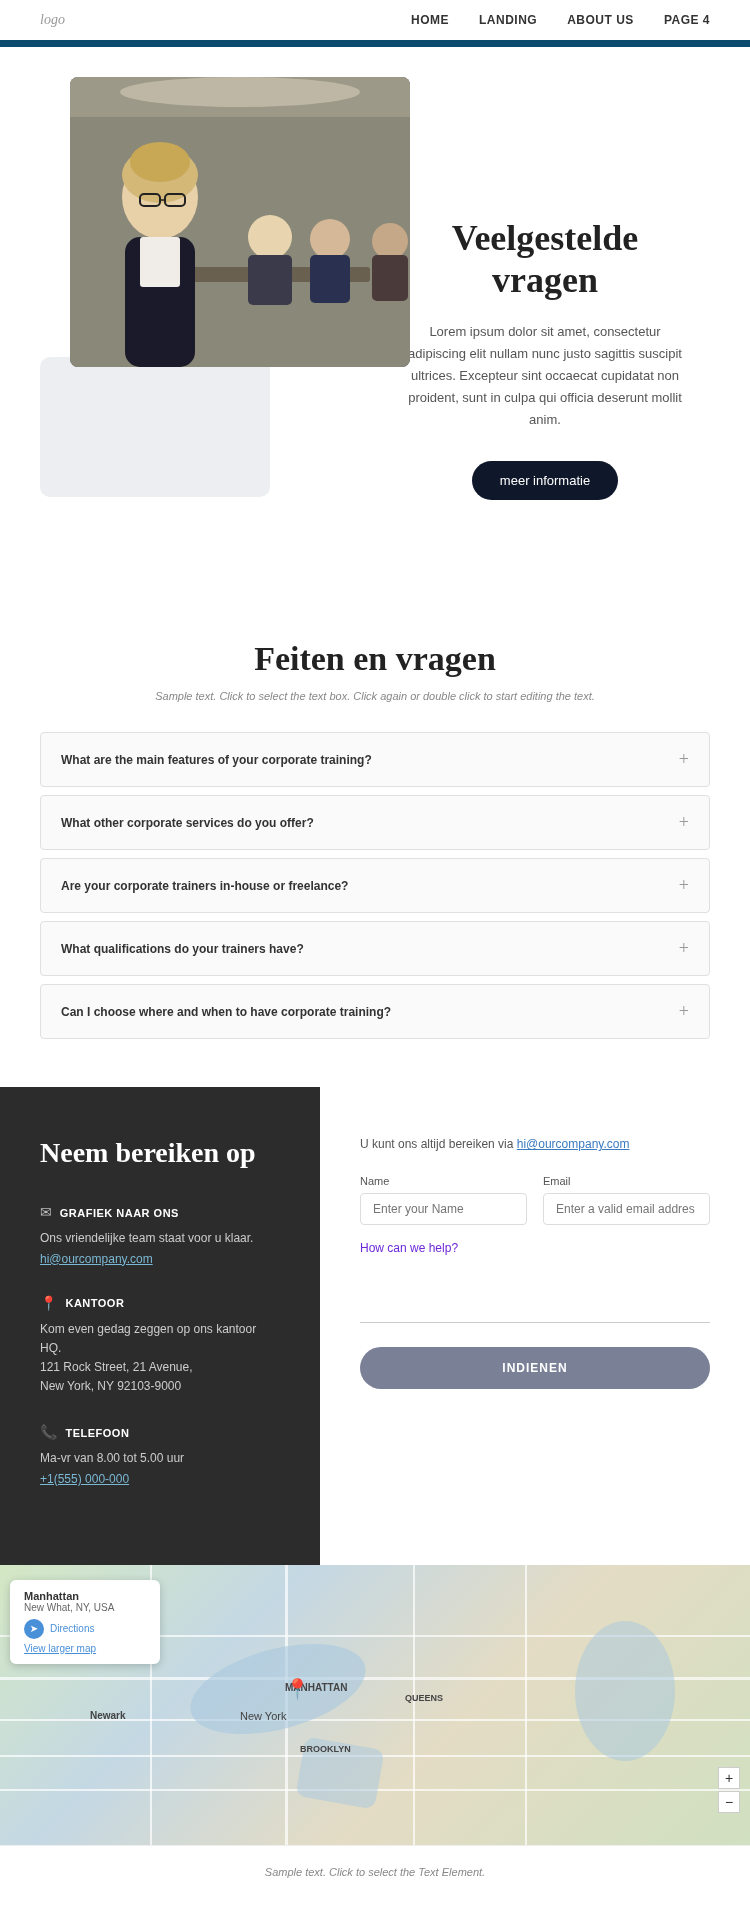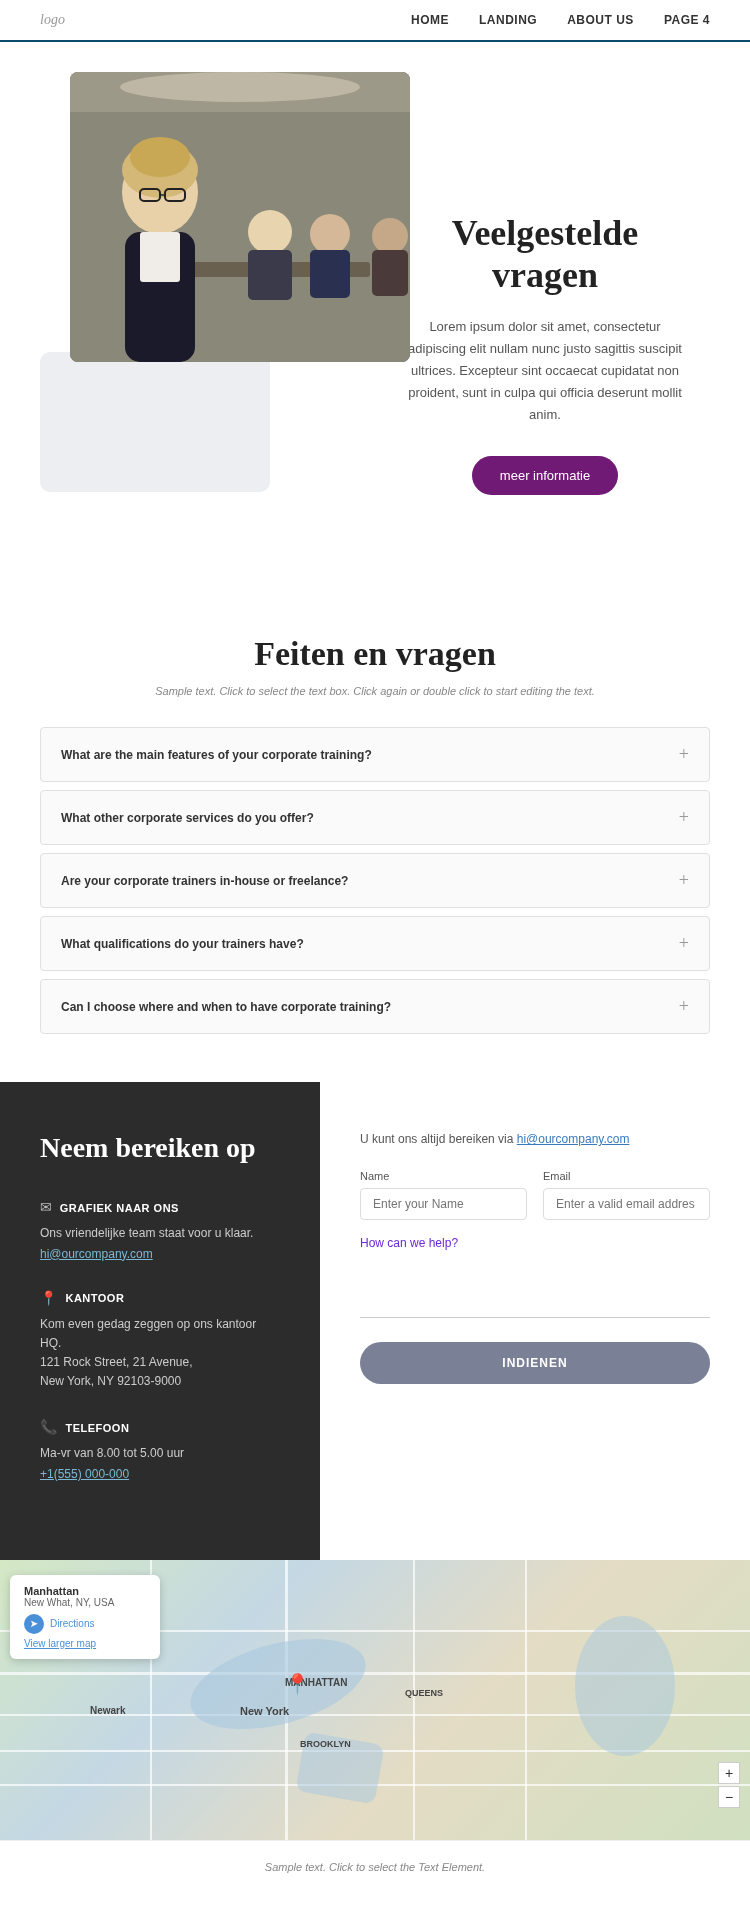--- a/index.html
+++ b/index.html
@@ -1,21 +1,21 @@
 <!DOCTYPE html>
 <html><head>
   <meta charset="utf-8">
   <style>
     * { box-sizing: border-box; margin: 0; padding: 0; }
     body { font-family: 'Georgia', serif; color: #333; background: #fff; width: 750px; }
 
     
     nav {
       display: flex; align-items: center; justify-content: space-between;
-      padding: 12px 40px; border-bottom: 2px solid #0c4a6e;
+      padding: 12px 40px; border-bottom: 7px solid #0c4a6e;
     }
     .nav-logo { color: #999; font-size: 14px; font-style: italic; }
     .nav-links { display: flex; gap: 30px; }
     .nav-links a {
       font-size: 12px; font-family: Arial, sans-serif; font-weight: 600;
       color: #333; text-decoration: none; letter-spacing: 0.5px;
     }
     .nav-links a.active { color: #333; }
 
     
@@ -53,21 +53,21 @@
     }
     .hero-title {
       font-size: 36px; font-weight: 700; color: #222;
       margin-bottom: 20px; font-family: Georgia, serif;
     }
     .hero-desc {
       font-size: 13px; color: #555; line-height: 1.7;
       font-family: Arial, sans-serif; margin-bottom: 30px;
     }
     .hero-btn {
-      background: #701a75; color: #fff; border: none;
+      background: #0f172a; color: #fff; border: none;
       padding: 12px 28px; border-radius: 25px;
       font-size: 13px; cursor: pointer; font-family: Arial, sans-serif;
     }
 
     
     .faq-section {
       padding: 60px 40px 40px;
       text-align: center;
     }
     .faq-title {
@@ -396,21 +396,21 @@
     <div class="map-road-v" style="left:20%;top:0;height:100%;"></div>
     <div class="map-road-v" style="left:38%;top:0;height:100%;width:3px;"></div>
     <div class="map-road-v" style="left:55%;top:0;height:100%;"></div>
     <div class="map-road-v" style="left:70%;top:0;height:100%;"></div>
 
     <div class="map-water" style="width:180px;height:80px;top:30%;left:25%;opacity:0.6;transform:rotate(-15deg);"></div>
     <div class="map-water" style="width:100px;height:140px;top:20%;right:10%;opacity:0.5;"></div>
     <div class="map-water" style="width:80px;height:60px;bottom:15%;left:40%;opacity:0.5;border-radius:10px;transform:rotate(10deg);"></div>
 
     <span class="map-label" style="top:42%;left:38%;font-weight:900;font-size:10px;">MANHATTAN</span>
-    <span class="map-label" style="top:52%;left:32%;font-size:11px;font-weight:700;">New York</span>
+    <span class="map-label" style="top:52%;left:32%;font-size:11px;font-weight:400;">New York</span>
     <span class="map-label" style="top:52%;left:12%;font-size:10px;">Newark</span>
     <span class="map-label" style="top:64%;left:40%;font-size:9px;font-weight:700;">BROOKLYN</span>
     <span class="map-label" style="top:46%;left:54%;font-size:9px;font-weight:700;">QUEENS</span>
 
     <div class="map-pin">📍</div>
 
     <div class="map-popup">
       <div class="map-popup-title">Manhattan</div>
       <div class="map-popup-sub">New What, NY, USA</div>
       <div class="map-popup-dir">

